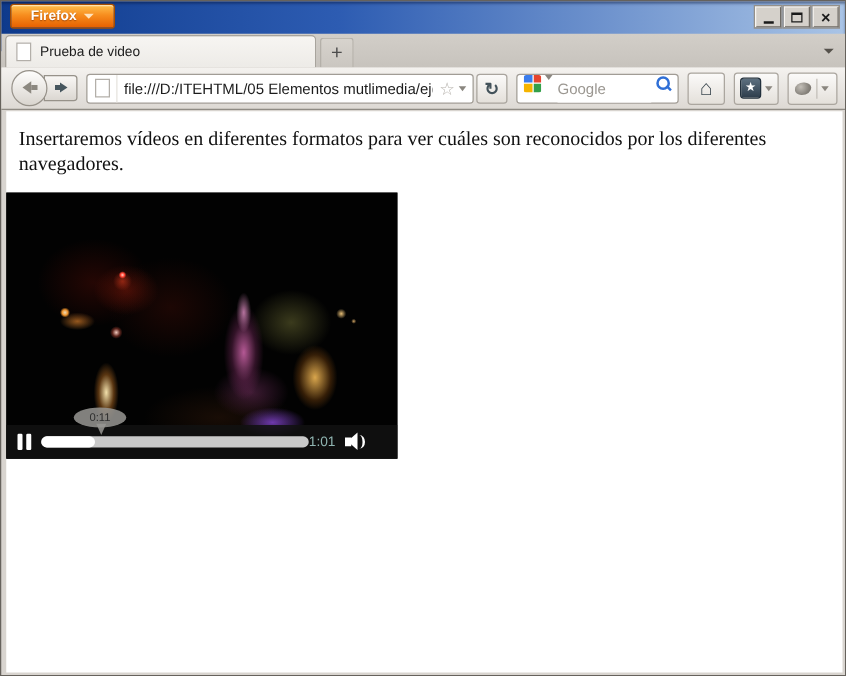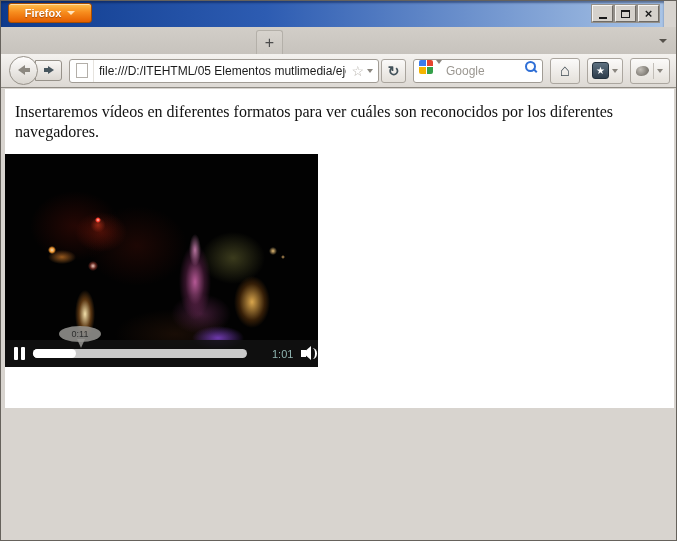--- a/index.html
+++ b/index.html
@@ -3,21 +3,21 @@
 <meta charset="utf-8">
 <style>
   * { box-sizing: border-box; margin: 0; padding: 0; }
   html,body { background:#9e9a94; }
   body { font-family:"Liberation Sans", sans-serif; }
 
   #win { position:relative; width:677px; height:541px; background:#d8d4cf;
          border:1px solid #66625c; overflow:hidden; }
 
   
-  .titlebar { position:absolute; top:0; left:0; right:12px; height:40px;
+  .titlebar { position:absolute; top:0; left:0; right:0; height:40px;
     background:linear-gradient(to right,#0e3a8c 0%,#2d5cb2 40%,#a9c4e6 100%);
     box-shadow: inset 0 2px 2px rgba(4,20,60,.45); }
   .fx-btn { position:absolute; left:7px; top:2px; height:20px; width:84px;
     border:1px solid #a84e00; border-radius:3px;
     background:linear-gradient(#ffc04d,#f78d1e 45%,#e66000);
     box-shadow: inset 0 1px 0 rgba(255,255,255,.55);
     color:#fff; font-size:11px; font-weight:bold; text-shadow:0 1px 1px rgba(90,30,0,.5);
     display:flex; align-items:center; justify-content:center; gap:6px; cursor:default; }
   .fx-caret { width:0; height:0; border-left:4px solid transparent; border-right:4px solid transparent;
     border-top:4px solid #ffe3bd; }
@@ -101,21 +101,21 @@
   .bm-btn { width:36px; gap:3px; }
   .bm-square { width:17px; height:17px; border-radius:3px;
     background:linear-gradient(#5d7080,#2e3d4b); border:1px solid #22303c;
     color:#fff; font-size:10px; line-height:16px; text-align:center; }
   .addon-btn { width:40px; gap:2px; }
   .fly-ico { width:13px; height:10px; border-radius:55% 45% 60% 40%;
     background:radial-gradient(circle at 35% 35%, #c3bfb8, #87837c 60%, #6e6a63); }
   .btn-divider { width:1px; height:16px; background:#c2beb8; margin-left:2px; }
 
   
-  .content { position:absolute; top:88px; left:4px; width:669px; height:319px; background:#fff; }
+  .content { position:absolute; top:88px; left:4px; width:669px; height:449px; background:#fff; }
   .para { margin:13px 0 0 10px; width:608px; font-family:"Liberation Serif", serif;
     font-size:16px; line-height:1.28; color:#111; }
 
   
   .video { position:absolute; left:0; top:65px; width:313px; height:213px; background:#020202; overflow:hidden; }
   .fireworks { position:absolute; inset:0; background-color:#020202; background-image:
     radial-gradient(circle 3px at 93px 66px, #ffd2c8 0%, #ff4030 55%, rgba(255,64,48,0) 100%),
     radial-gradient(circle 10px at 93px 71px, rgba(220,60,30,.55) 0%, rgba(220,60,30,0) 75%),
     radial-gradient(ellipse 26px 20px at 96px 78px, rgba(130,25,10,.5) 0%, rgba(130,25,10,0) 100%),
     radial-gradient(ellipse 45px 35px at 70px 72px, rgba(60,10,5,.6) 0%, rgba(60,10,5,0) 100%),
@@ -133,21 +133,21 @@
     radial-gradient(circle 2px at 278px 103px, rgba(255,200,120,.8) 0%, rgba(255,200,120,0) 100%),
     radial-gradient(ellipse 50px 40px at 132px 92px, rgba(55,12,6,.5) 0%, rgba(55,12,6,0) 100%),
     radial-gradient(ellipse 60px 25px at 170px 180px, rgba(40,20,8,.6) 0%, rgba(40,20,8,0) 100%); }
   .vcontrols { position:absolute; left:0; right:0; bottom:0; height:27px;
     background:rgba(17,17,17,.88); display:flex; align-items:center; }
   .pause-btn { margin-left:9px; display:flex; gap:3px; flex:none; }
   .pause-bar { width:4px; height:13px; background:#fff; border-radius:1px; }
   .vtrack { position:relative; margin-left:8px; width:214px; height:9px; flex:none;
     background:#c9c9c9; border-radius:5px; }
   .vfill { height:100%; background:#fff; border-radius:5px; }
-  .vtime { margin-left:25px; font-size:11px; color:#8fb4b0; flex:none; }
+  .vtime { margin-left:0; font-size:11px; color:#8fb4b0; flex:none; }
   .spk { position:relative; width:17px; height:15px; margin-left:8px; flex:none; }
   .spk-rect { position:absolute; left:0; top:4px; width:5px; height:7px; background:#fff; }
   .spk-cone { position:absolute; left:2px; top:0; width:0; height:0;
     border-top:7.5px solid transparent; border-bottom:7.5px solid transparent; border-right:8px solid #fff; }
   .spk-wave { position:absolute; right:1px; top:2px; width:9px; height:11px;
     border-right:2px solid #fff; border-radius:50%; }
   .vtooltip { position:absolute; left:54px; top:172px; width:42px; height:16px; z-index:3;
     background:rgba(152,150,147,.85); border-radius:50%;
     display:flex; align-items:center; justify-content:center;
     font-size:9px; color:#2e2e2e; }
@@ -172,20 +172,24 @@
       <div class="win-btn">
         <span class="glyph-max"></span>
       </div>
       <div class="win-btn">
         <span class="glyph-close">×</span>
       </div>
     </div>
   </div>
 
   <div class="tabbar">
+    <div class="tab">
+      <span class="tab-page-ico"></span>
+      <span class="tab-label">Prueba de video</span>
+    </div>
     <div class="newtab">
       <span>+</span>
     </div>
     <span class="alltabs"></span>
   </div>
 
   <div class="navbar">
     <div class="histgroup">
       <div class="fwd-btn">
         <span class="arrow">

